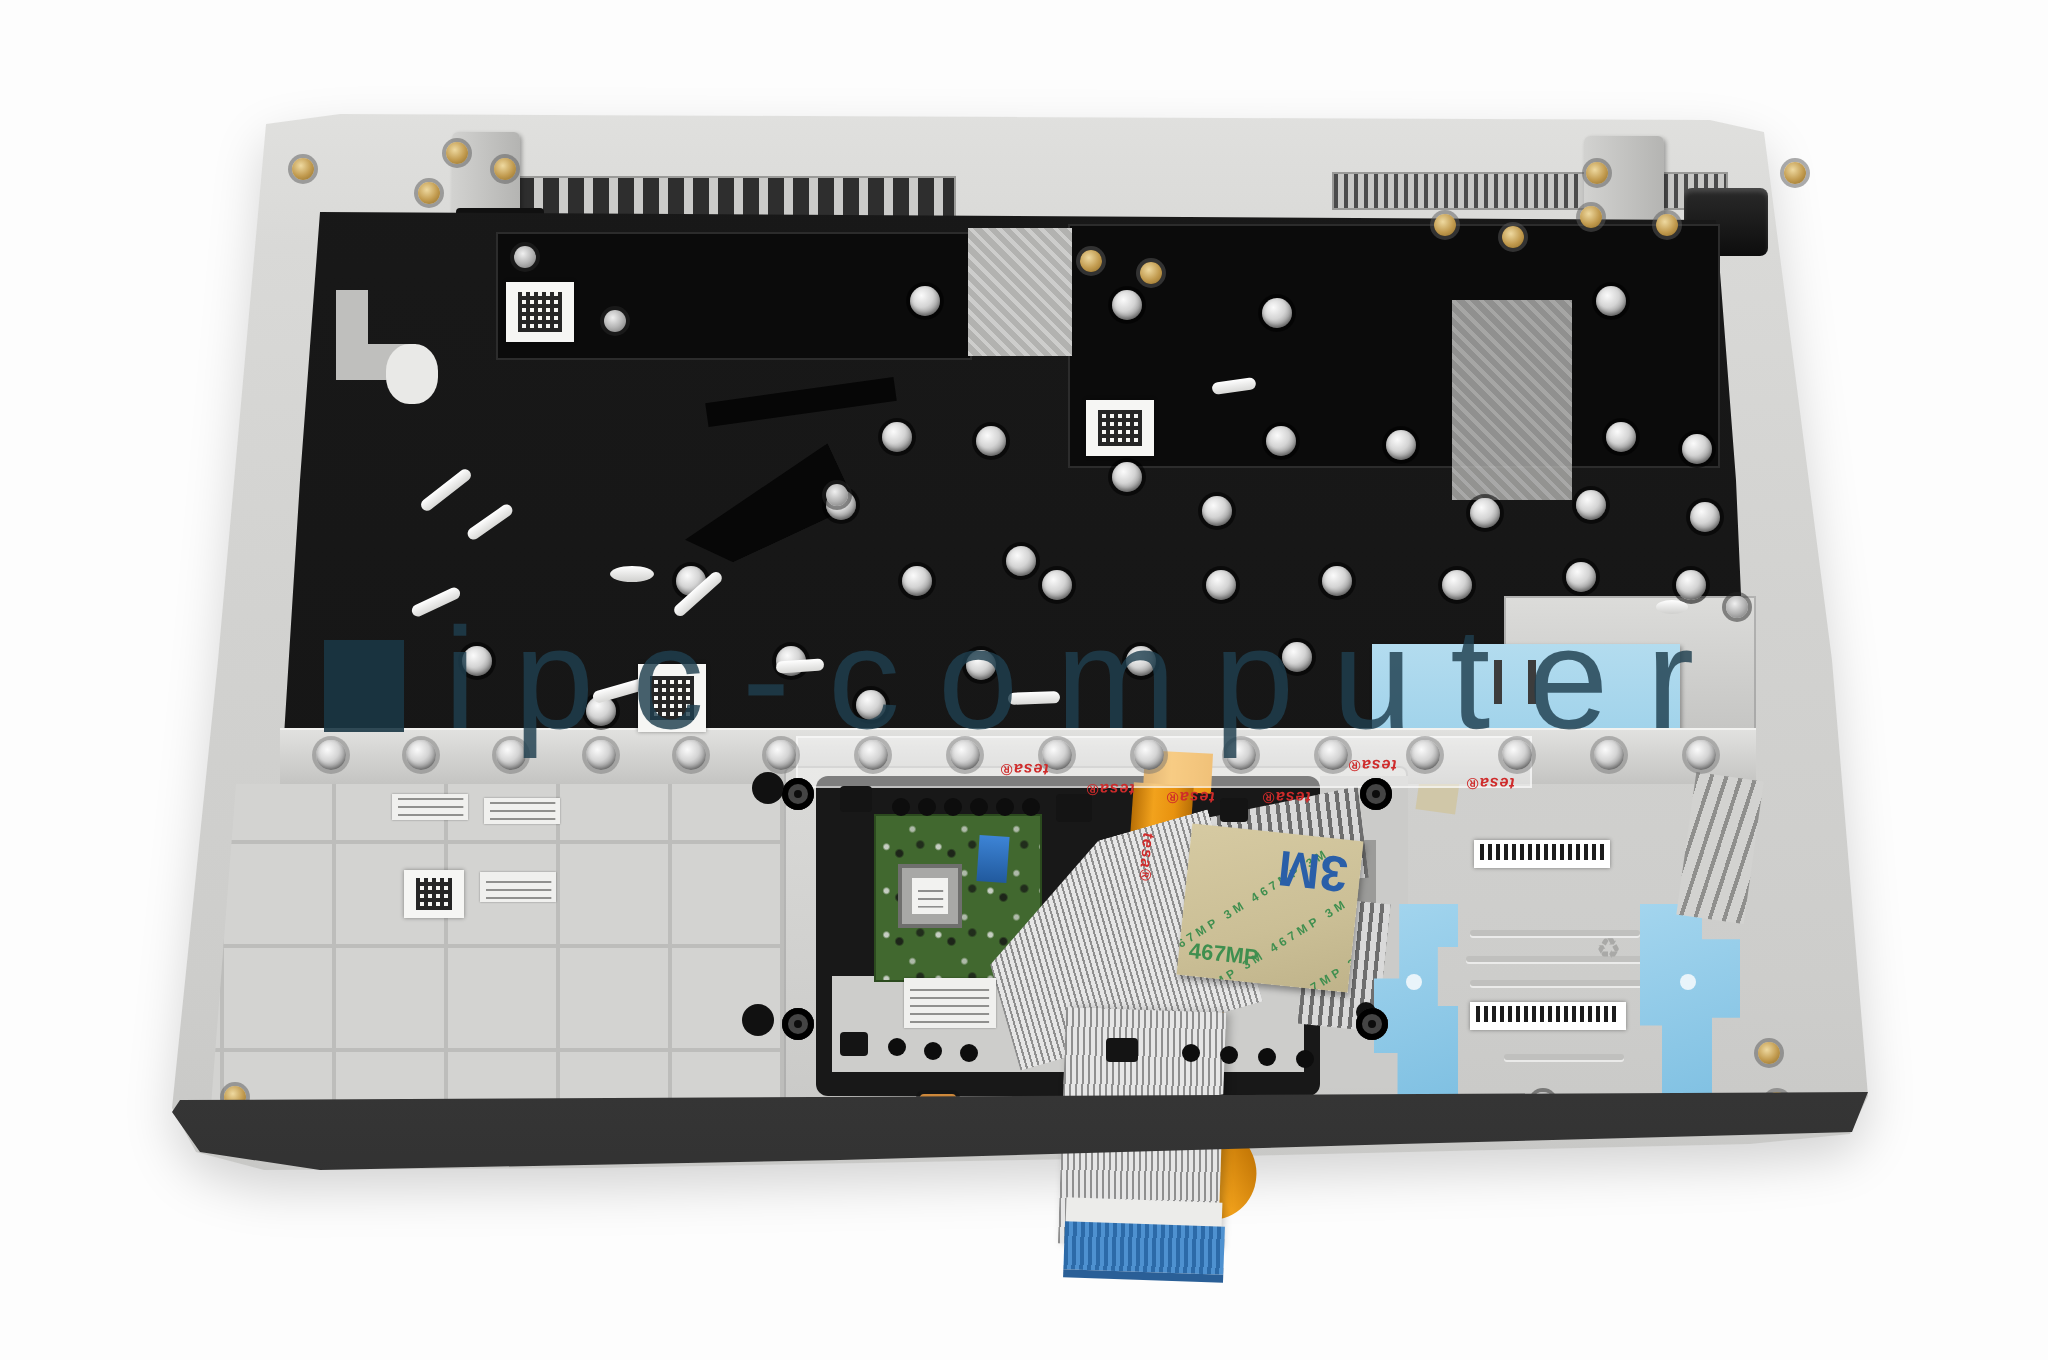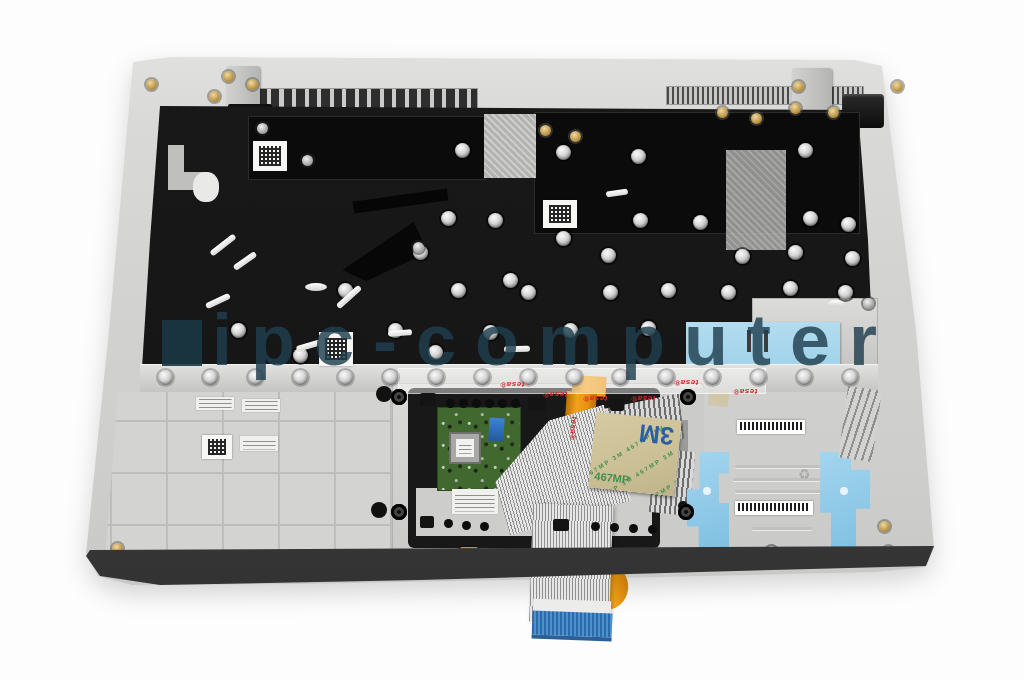--- a/index.html
+++ b/index.html
@@ -46,22 +46,22 @@
   .drect{position:absolute;background:#141414;border-radius:2px;}
   .copper{position:absolute;background:linear-gradient(180deg,#d08a3c,#9c5f1d);border-radius:2px;box-shadow:0 0 0 2px rgba(20,20,20,.8);}
   .vstripes{background:repeating-linear-gradient(90deg,#8f8f8f 0 1px,#e6e6e6 1px 3px);}
   .pleat{position:absolute;background:repeating-linear-gradient(90deg,#6e6e6e 0 2px,#d9d9d9 2px 5px);}
   .tesa{position:absolute;color:#cf2b2b;font-size:8px;font-weight:bold;font-style:italic;letter-spacing:.5px;white-space:nowrap;}
   .grid-area{position:absolute;
     clip-path:polygon(118px 392px,420px 392px,420px 560px,300px 566px,104px 572px);
     inset:0;background:#d3d3d1;
     background-image:repeating-linear-gradient(0deg,rgba(0,0,0,0) 0 50px,#bdbdbb 50px 52px),
                      repeating-linear-gradient(90deg,rgba(0,0,0,0) 0 54px,#bdbdbb 54px 56px);}
-  .watermark{position:absolute;left:212px;top:302px;height:76px;line-height:76px;
-    font-size:72px;font-weight:700;letter-spacing:19px;color:rgba(30,62,78,.82);white-space:nowrap;}
+  .watermark{position:absolute;left:222px;top:302px;height:76px;line-height:76px;
+    font-size:72px;font-weight:400;letter-spacing:19px;color:rgba(30,62,78,.82);white-space:nowrap;}
   .wm-block{position:absolute;left:162px;top:320px;width:40px;height:46px;background:rgba(26,54,68,.9);}
   .m3{position:absolute;left:592px;top:416px;width:86px;height:76px;transform:rotate(6deg);
     background:linear-gradient(160deg,#d6caa2,#cbbf96 60%,#bfb38a);overflow:hidden;box-shadow:1px 2px 3px rgba(0,0,0,.35);}
   .m3-diag{position:absolute;width:150px;color:#3f8f4f;font-size:6px;font-weight:bold;letter-spacing:2px;transform:rotate(-38deg);white-space:nowrap;}
   .m3-brand{position:absolute;right:6px;top:2px;color:#2a5fa8;font-size:25px;font-weight:bold;transform:rotate(180deg);}
   .m3-code{position:absolute;left:5px;bottom:6px;color:#3f8f4f;font-size:11px;font-weight:bold;}
   .bluepiece{position:absolute;background:linear-gradient(160deg,#a3d5ee,#7fc0e2);}
   .barcode{position:absolute;background:#fff;box-shadow:0 0 2px rgba(0,0,0,.4);padding:2px 3px 4px 3px;}
   .barcode i{display:block;height:8px;background:repeating-linear-gradient(90deg,#1c1c1c 0 2px,#fff 2px 4px);}
   .engrave{position:absolute;height:3px;background:#c0c0be;border-radius:2px;box-shadow:0 1px 0 rgba(255,255,255,.6);}

